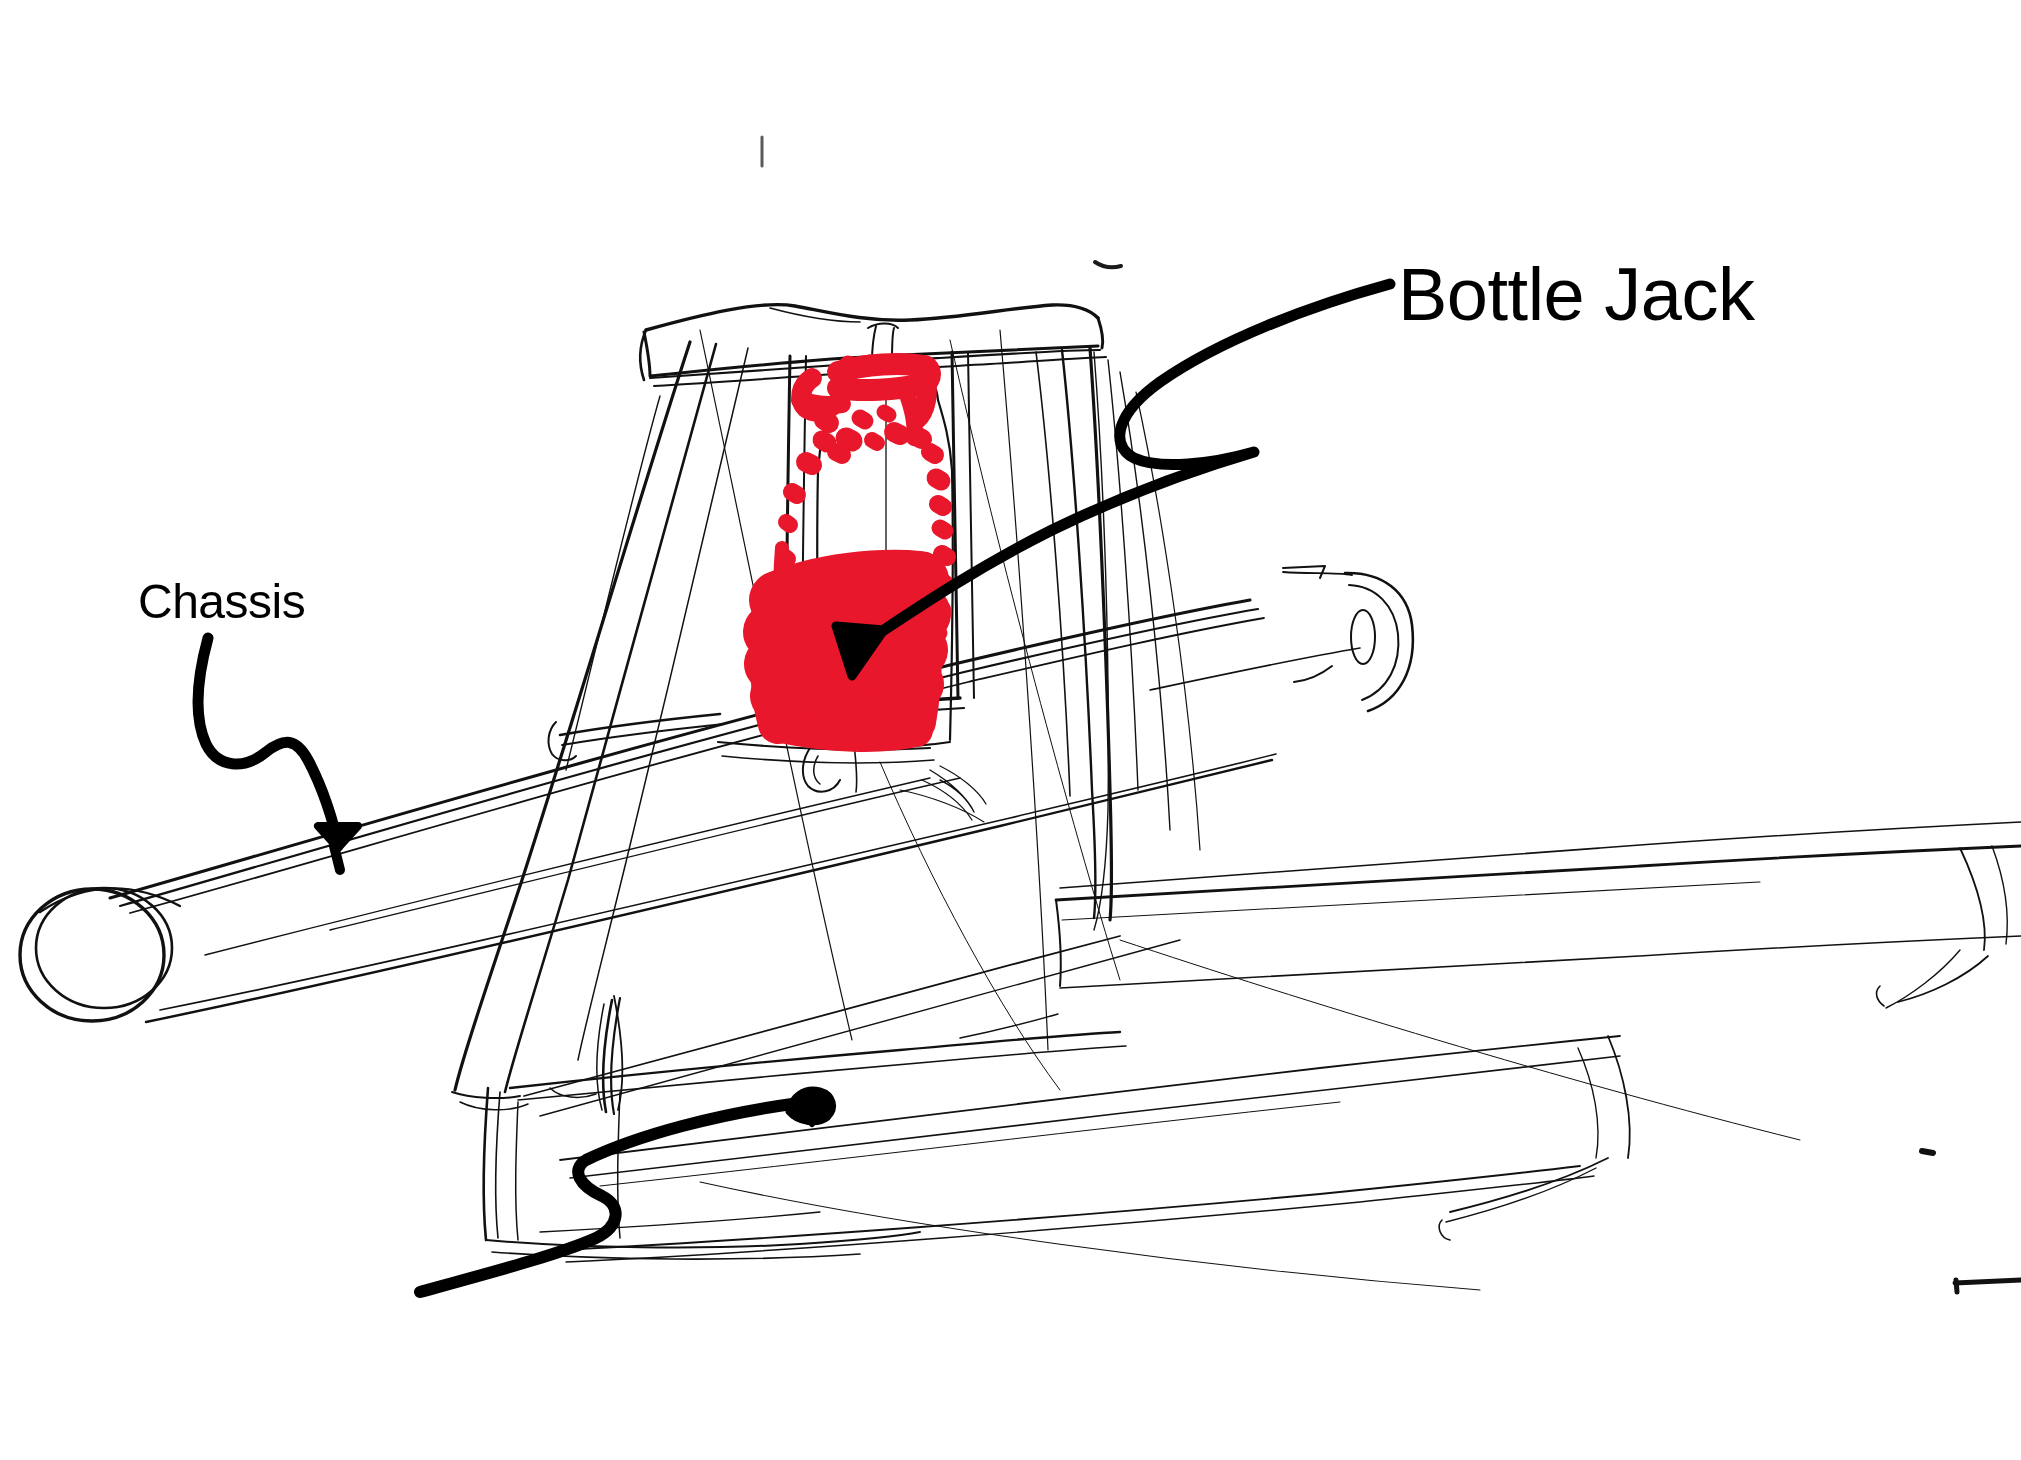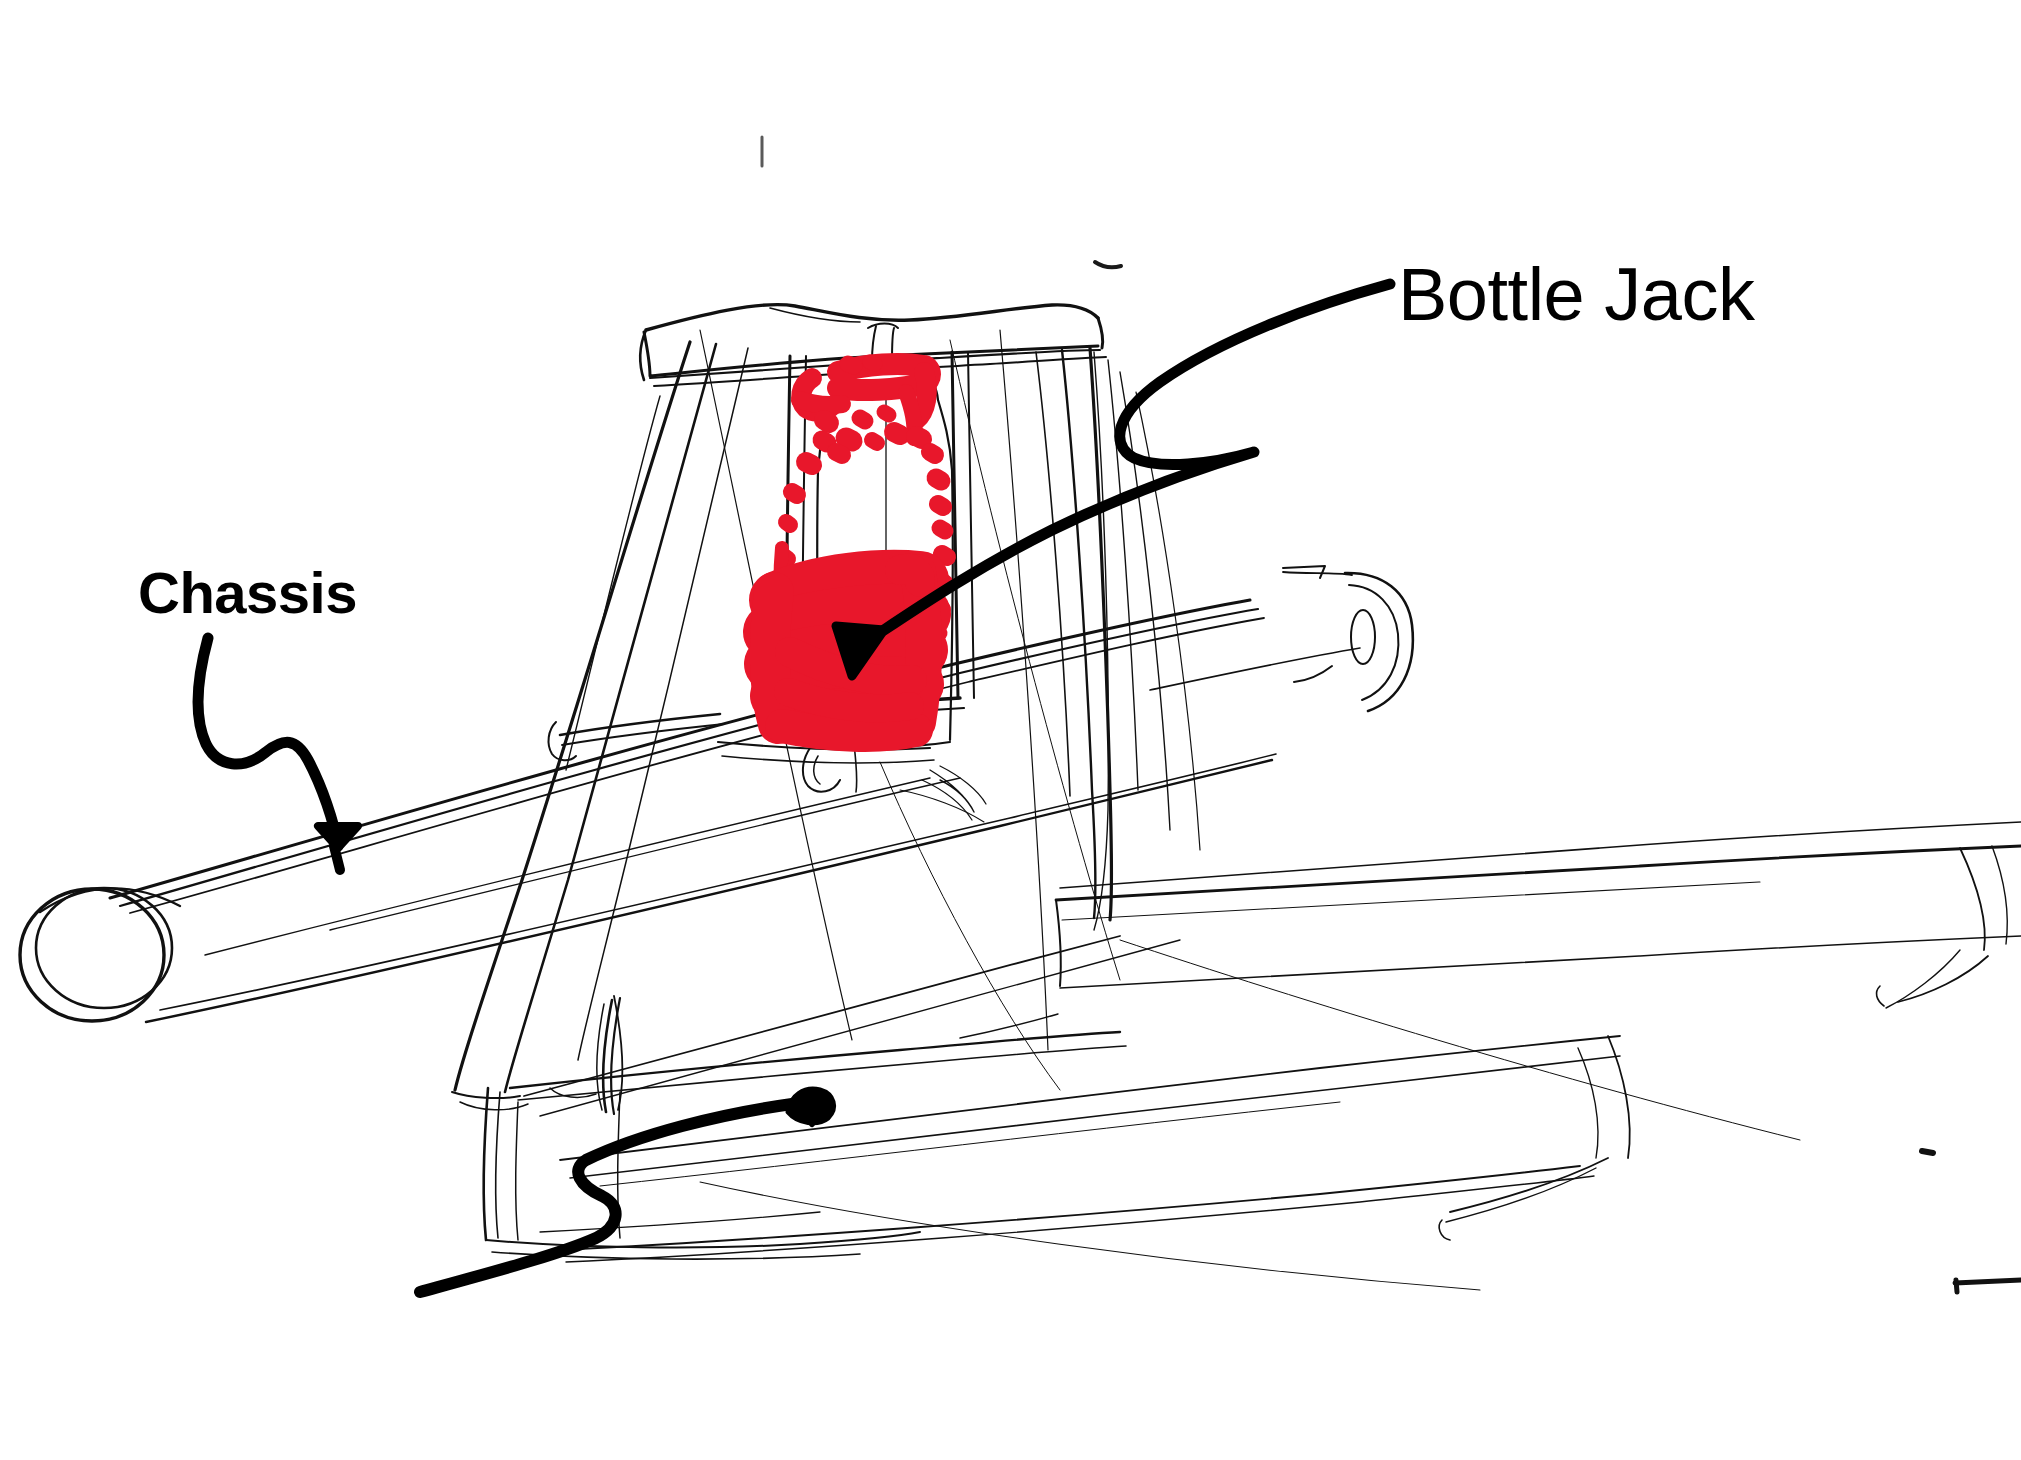--- a/index.html
+++ b/index.html
@@ -35,23 +35,22 @@
     line-height: 1;
     letter-spacing: -0.5px;
   }
   #label-bottle-jack {
     left: 1398px;
     top: 258px;
     font-size: 74px;
   }
   #label-chassis {
     left: 138px;
-    top: 564px;
-    font-size: 58px;
-    font-weight: bold;
+    top: 578px;
+    font-size: 48px;
   }
   #label-forks {
     left: 222px;
     top: 1318px;
     font-size: 74px;
   }
 </style>
 </head>
 <body>
 

